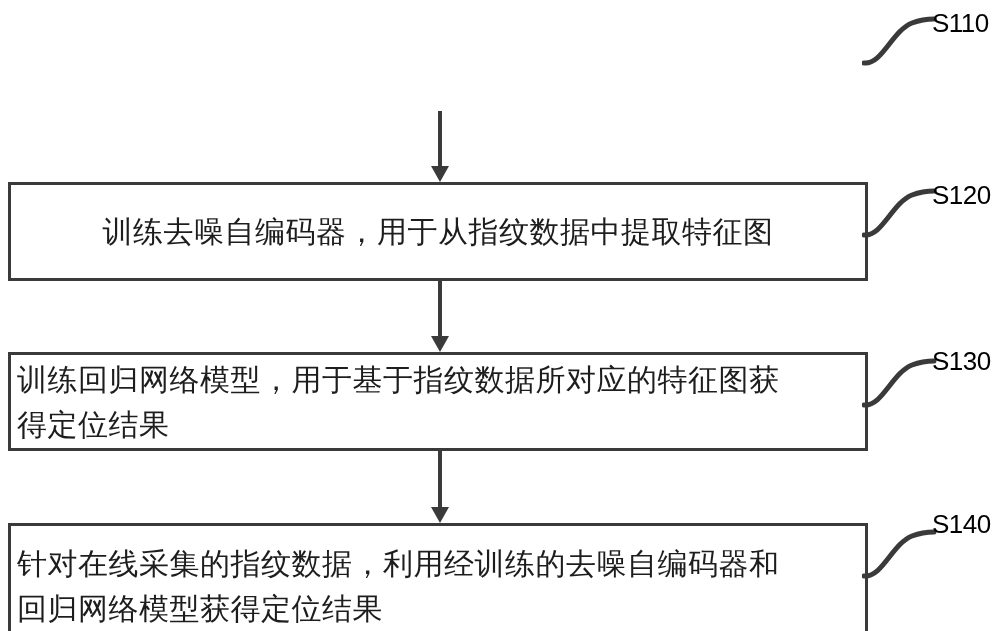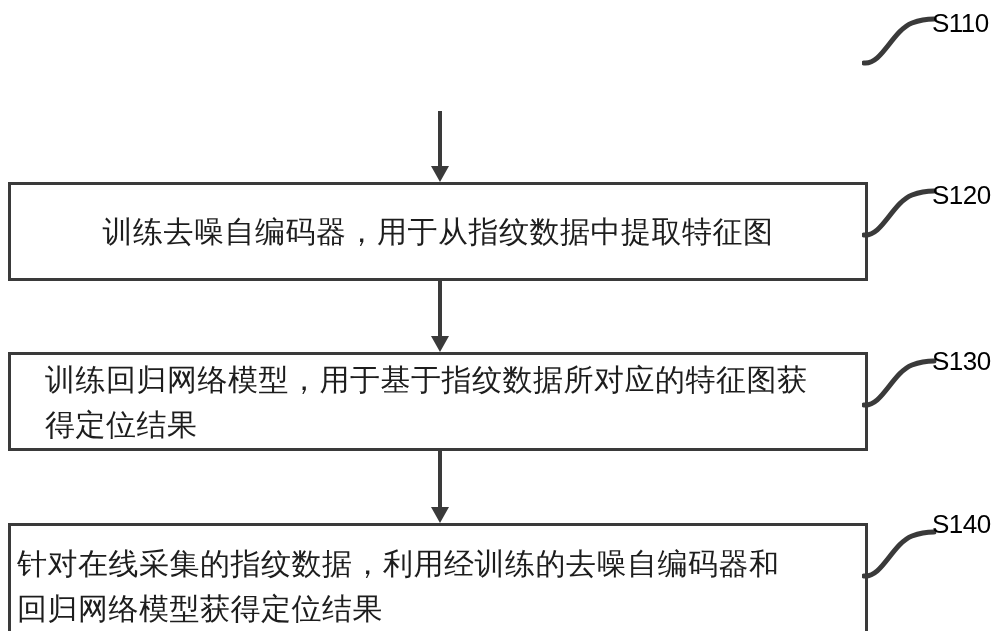--- a/index.html
+++ b/index.html
@@ -29,21 +29,21 @@
     box-sizing: border-box;
     border: 3px solid #3a3a3a;
     background: #ffffff;
     display: flex;
     flex-direction: column;
     justify-content: center;
   }
 
   .step-box.box-1 { top: 10px;  height: 101px; }
   .step-box.box-2 { top: 182px; height: 99px; }
-  .step-box.box-3 { top: 352px; height: 99px; padding-left: 28px; }
+  .step-box.box-3 { top: 352px; height: 99px; }
   .step-box.box-4 { top: 523px; height: 126px; }
 
   .step-text {
     font-family: "DejaVu Serif", "Liberation Serif", serif;
     font-size: 30px;
     line-height: 45px;
     color: #1d1d1d;
     letter-spacing: 0.5px;
     white-space: pre-line;
     padding: 0 6px;

